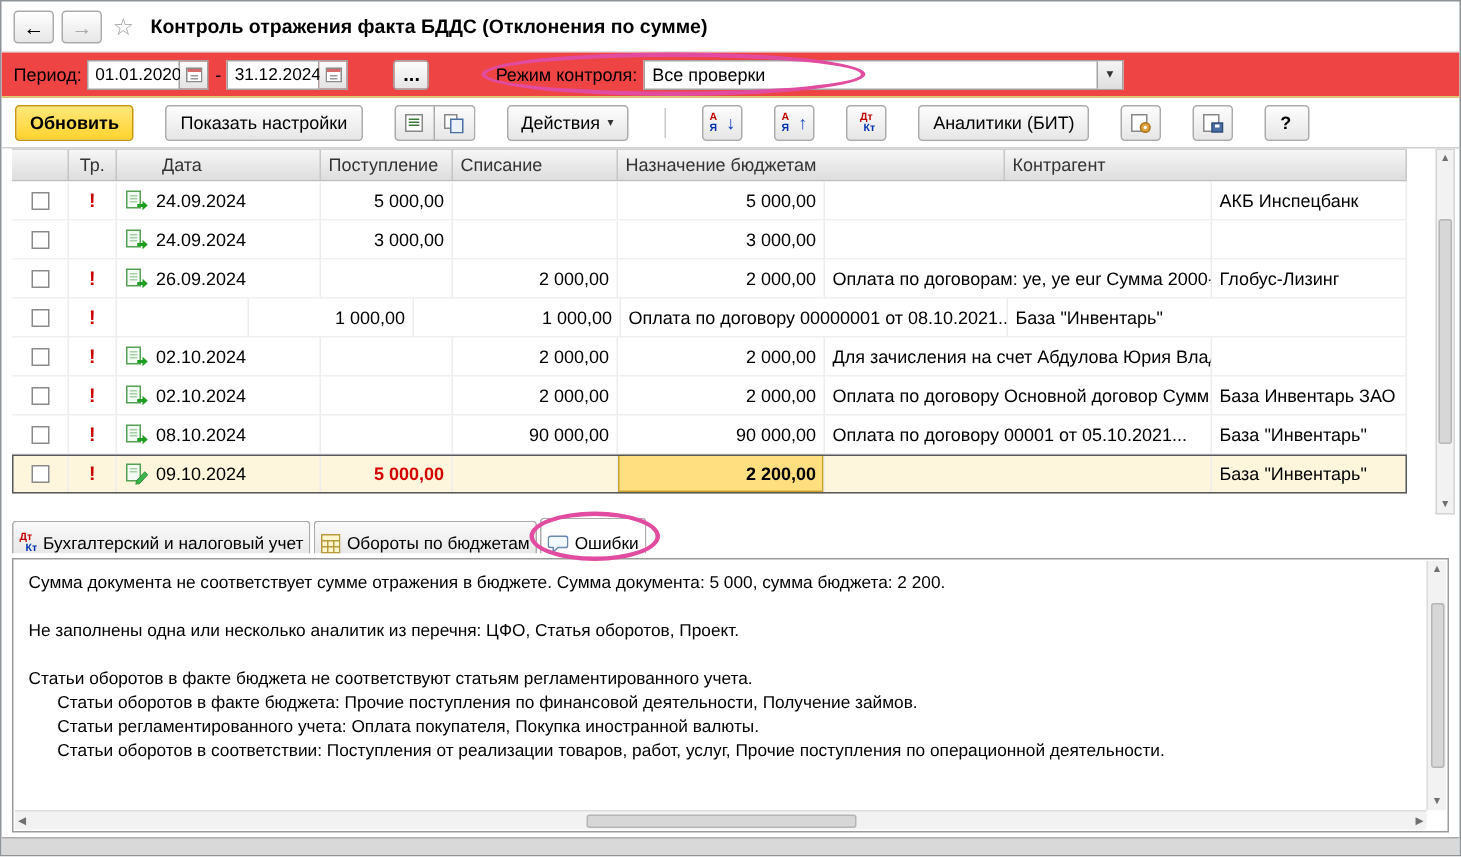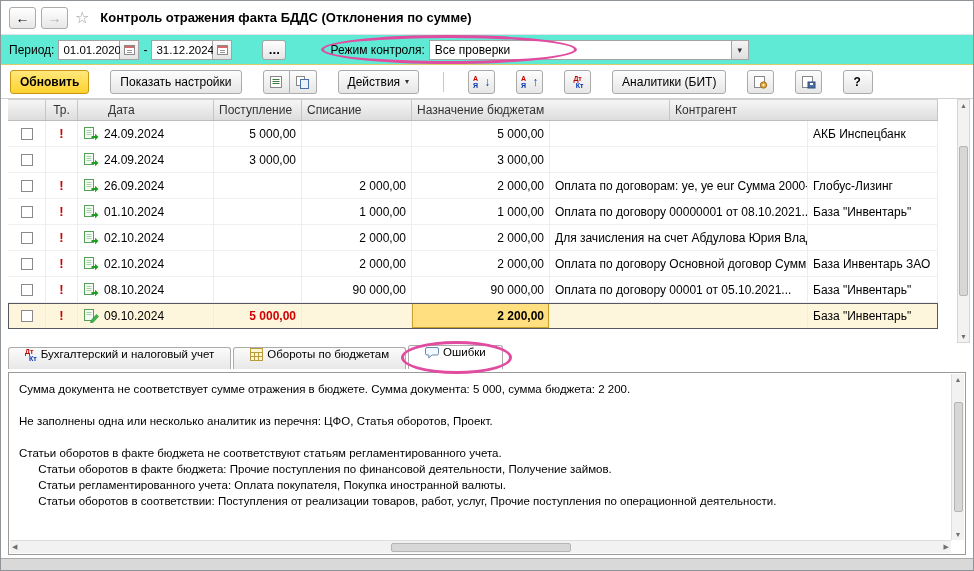--- a/index.html
+++ b/index.html
@@ -7,21 +7,21 @@
   .window { position:relative; width:974px; height:571px; border:1px solid #8F9499; background:#fff; overflow:hidden; }
 
   
   .titlebar { height:34px; display:flex; align-items:center; gap:5px; padding:0 8px; border-bottom:1px solid #E3E3E3; }
   .nav-btn { width:27px; height:22px; border:1px solid #ABABAB; border-radius:3px; background:linear-gradient(#FFFFFF,#E7E7E7); display:flex; align-items:center; justify-content:center; font-size:14px; cursor:default; }
   .nav-btn.disabled { color:#ABABAB; }
   .star { color:#9C9C9C; font-size:16px; margin:0 2px; }
   .page-title { font-weight:bold; font-size:13px; margin-left:4px; }
 
   
-  .filterbar { height:30px; background:#5eead4; border-bottom:1px solid #DCCB6A; display:flex; align-items:center; padding:0 8px; }
+  .filterbar { height:30px; background:#ef4444; border-bottom:1px solid #DCCB6A; display:flex; align-items:center; padding:0 8px; }
   .flabel { margin-right:4px; white-space:nowrap; }
   .field { background:#fff; border:1px solid #A3A3A3; height:20px; display:flex; align-items:center; padding:0 4px; }
   .date-wrap { display:flex; }
   .date-field { width:62px; font-size:11.5px; }
   .cal-btn { width:19px; height:20px; border:1px solid #A3A3A3; border-left:none; background:linear-gradient(#FBFBFB,#E3E3E3); display:flex; align-items:center; justify-content:center; }
   .dash { margin:0 4px; }
   .more-btn { width:24px; height:20px; margin-left:30px; border:1px solid #A3A3A3; border-radius:3px; background:linear-gradient(#FDFDFD,#E6E6E6); font-weight:bold; }
   .mode-group { position:relative; display:flex; align-items:center; margin-left:44px; }
   .mode-field { width:320px; height:20px; padding:0;gap:40px; }
   .mode-val { flex:1; padding:0 5px; white-space:nowrap; overflow:hidden; }
@@ -80,21 +80,21 @@
   .vthumb { width:9px; background:#D7D7D7; border:1px solid #B5B5B5; border-radius:2px; }
   .scroll-arrow { padding:2px 0; }
   .errors .vscroll-err { top:1px; right:1px; height:calc(100% - 15px); border:none; border-left:1px solid #DDDDDD; }
   .hscroll-err { position:absolute; left:1px; bottom:1px; height:13px; width:calc(100% - 15px); background:#F2F2F2; border-top:1px solid #DDDDDD; display:flex; align-items:center; justify-content:space-between; font-size:7px; color:#707070; padding:0 2px; }
   .hthumb { height:9px; width:180px; background:#D7D7D7; border:1px solid #B5B5B5; border-radius:2px; }
 
   .table-gap { height:14px; }
 
   
   .tabsbar { height:26px; display:flex; align-items:flex-end; gap:2px; padding-left:7px; }
-  .tab { position:relative; height:22px; display:flex; align-items:flex-start; gap:4px; padding:0 16px; font-size:11.5px; border:1px solid #ABABAB; border-bottom:none; border-radius:3px 3px 0 0; background:linear-gradient(#FBFBFB,#E8E8E8); cursor:default;margin-top:20px; }
+  .tab { position:relative; height:22px; display:flex; align-items:flex-end; gap:4px; padding:0 4px; font-size:11.5px; border:1px solid #ABABAB; border-bottom:none; border-radius:3px 3px 0 0; background:linear-gradient(#FBFBFB,#E8E8E8); cursor:default;margin-top:20px; }
   .tab.active { background:#FFFFFF; height:24px; }
 
   
   .errors { position:relative; margin:3px 7px 0 7px; height:183px; background:#fff; border:1px solid #9B9B9B; padding:8px 24px 16px 10px; overflow:hidden; }
   .err-line { font-size:11.5px; line-height:16px; min-height:16px; white-space:pre-wrap; }
 
   .bottom-strip { position:absolute; left:0; right:0; bottom:0; height:12px; background:#D9D9D9; border-top:1px solid #ABABAB; }
 </style>
 </head>
 <body>
@@ -295,32 +295,20 @@
           <div class="cell c-out num">2 000,00</div>
           <div class="cell c-bud num">2 000,00</div>
           <div class="cell c-purp">Оплата по договорам: уе, уе eur Сумма 2000-...</div>
           <div class="cell c-contr">Глобус-Лизинг</div>
         </div>
         <div class="trow">
           <div class="cell c-sel">
             <span class="checkbox"></span>
           </div>
           <div class="cell c-tr warn">!</div>
-          <div class="cell c-date">
-            <span class="doc-icon">
-              <svg width="16" height="15" viewBox="0 0 16 15">
-                <rect x="1.5" y="1.5" width="9" height="11" fill="#F4FBF4" stroke="#55A055"></rect>
-                <line x1="3.5" y1="4.5" x2="8.5" y2="4.5" stroke="#A8CFA8"></line>
-                <line x1="3.5" y1="6.5" x2="8.5" y2="6.5" stroke="#A8CFA8"></line>
-                <line x1="3.5" y1="8.5" x2="8.5" y2="8.5" stroke="#A8CFA8"></line>
-                <path d="M8.5 10 h3.5 v-2.2 L15.5 11 l-3.5 3.2 V12 H8.5 Z" fill="#1E9E1E"></path>
-              </svg>
-            </span>
-            <span class="date-text">01.10.2024</span>
-          </div>
           <div class="cell c-in num"></div>
           <div class="cell c-out num">1 000,00</div>
           <div class="cell c-bud num">1 000,00</div>
           <div class="cell c-purp">Оплата по договору 00000001 от 08.10.2021...</div>
           <div class="cell c-contr">База "Инвентарь"</div>
         </div>
         <div class="trow">
           <div class="cell c-sel">
             <span class="checkbox"></span>
           </div>

